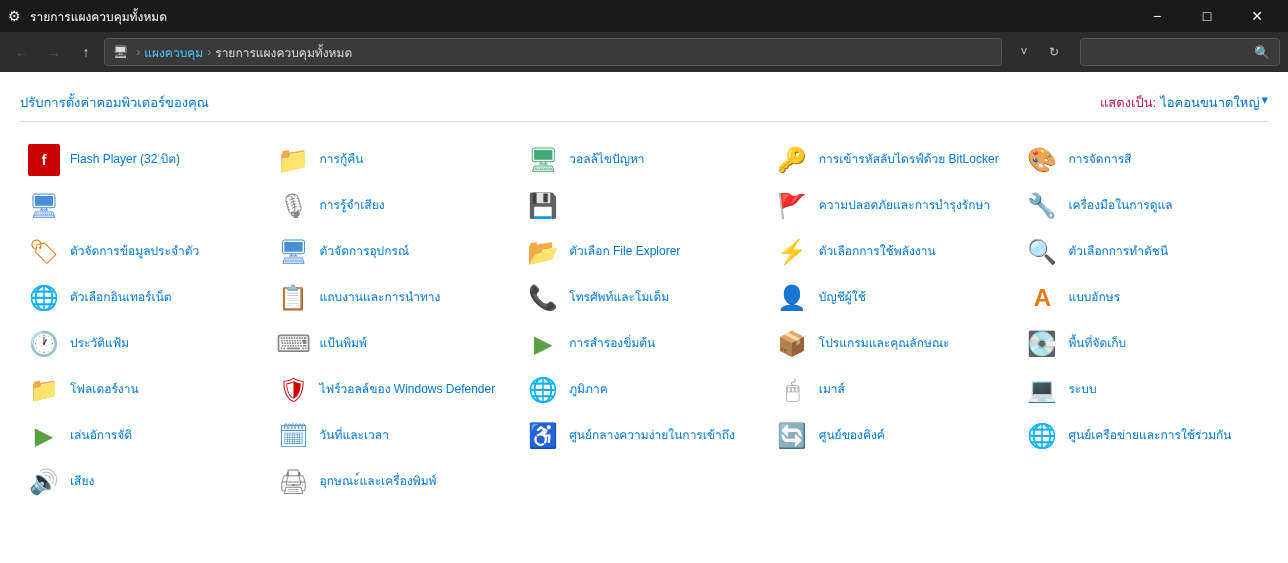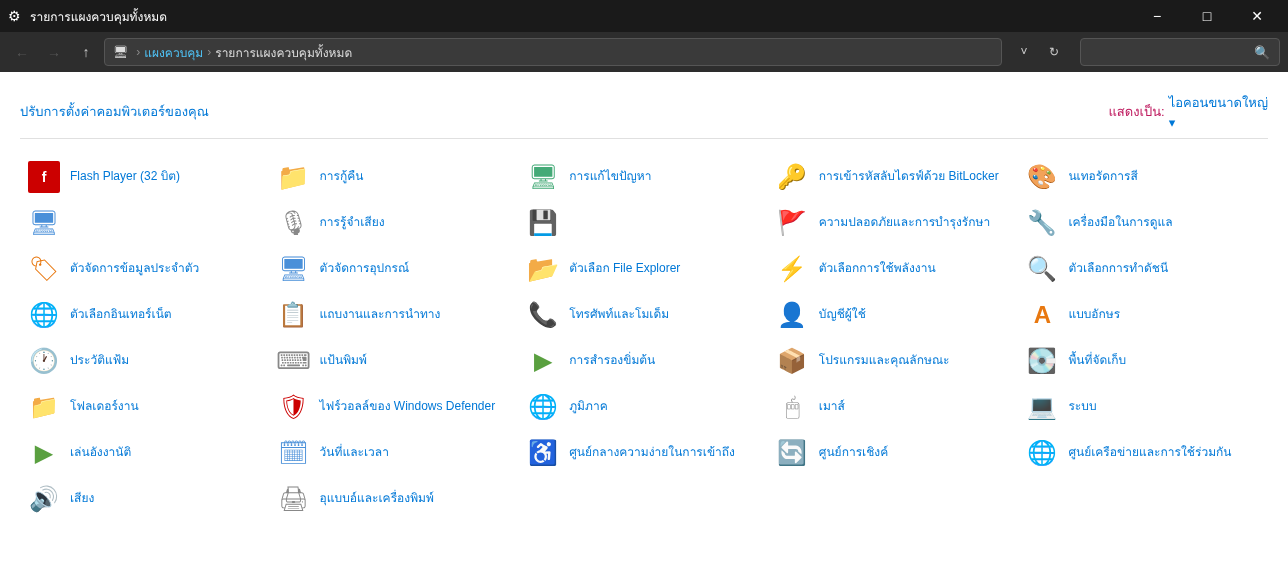--- a/index.html
+++ b/index.html
@@ -87,21 +87,21 @@
       display: flex;
       align-items: center;
       justify-content: space-between;
       margin-bottom: 16px;
       padding-bottom: 8px;
       border-bottom: 1px solid #e0e0e0;
     }
     .adjust-link { color: #0078d7; text-decoration: none; font-size: 13px; cursor: pointer; }
     .view-toggle { display: flex; align-items: center; gap: 4px; font-size: 13px; color: #333; }
     .view-toggle-label { color: #be185d; }
-    .view-toggle-value { color: #0078d7; cursor: pointer; display: flex; align-items: flex-start; gap: 2px; flex-direction: column; }
+    .view-toggle-value { color: #0078d7; cursor: pointer; display: flex; align-items: flex-start; gap: 2px; }
 
     
     .items-grid {
       display: grid;
       grid-template-columns: repeat(5, 1fr);
       gap: 2px 0;
     }
     .item {
       display: flex;
       align-items: center;
@@ -184,33 +184,33 @@
       <div class="item">
     <div class="item-icon">
           <span style="color:#4a90d9;font-size:26px;">📁</span>
         </div>
     <span class="item-label">การกู้คืน</span>
   </div>
       <div class="item">
     <div class="item-icon">
           <span style="color:#4a7;font-size:24px;">🖥</span>
         </div>
-    <span class="item-label">การแก้ไขปัญหา</span>
+    <span class="item-label">วอลล้ไขปัญหา</span>
   </div>
       <div class="item">
     <div class="item-icon">
           <span style="color:#888;font-size:24px;">🔑</span>
         </div>
     <span class="item-label">การเข้ารหัสลับไดรฟ์ด้วย BitLocker</span>
   </div>
       <div class="item">
     <div class="item-icon">
           <span style="font-size:24px;">🎨</span>
         </div>
-    <span class="item-label">นเทอรัดการสี</span>
+    <span class="item-label">การจัดการสี</span>
   </div>
       <div class="item">
     <div class="item-icon">
           <span style="color:#4a90d9;font-size:24px;">🖥</span>
         </div>
   </div>
       <div class="item">
     <div class="item-icon">
           <span style="color:#888;font-size:24px;">🎙</span>
         </div>
@@ -350,52 +350,52 @@
       <div class="item">
     <div class="item-icon">
           <span style="color:#4a90d9;font-size:24px;">💻</span>
         </div>
     <span class="item-label">ระบบ</span>
   </div>
       <div class="item">
     <div class="item-icon">
           <span style="color:#5aa040;font-size:24px;">▶</span>
         </div>
-    <span class="item-label">เล่นอังงานัติ</span>
+    <span class="item-label">เล่นอัการจัติ</span>
   </div>
       <div class="item">
     <div class="item-icon">
           <span style="color:#4a90d9;font-size:24px;">🗓</span>
         </div>
     <span class="item-label">วันที่และเวลา</span>
   </div>
       <div class="item">
     <div class="item-icon">
           <span style="color:#4a90d9;font-size:24px;">♿</span>
         </div>
     <span class="item-label">ศูนย์กลางความง่ายในการเข้าถึง</span>
   </div>
       <div class="item">
     <div class="item-icon">
           <span style="color:#5aa040;font-size:24px;">🔄</span>
         </div>
-    <span class="item-label">ศูนย์การเชิงค์</span>
+    <span class="item-label">ศูนย์ของคิงค์</span>
   </div>
       <div class="item">
     <div class="item-icon">
           <span style="color:#4a90d9;font-size:24px;">🌐</span>
         </div>
     <span class="item-label">ศูนย์เครือข่ายและการใช้ร่วมกัน</span>
   </div>
       <div class="item">
     <div class="item-icon">
           <span style="color:#888;font-size:24px;">🔊</span>
         </div>
     <span class="item-label">เสียง</span>
   </div>
       <div class="item">
     <div class="item-icon">
           <span style="color:#888;font-size:24px;">🖨</span>
         </div>
-    <span class="item-label">อุแบบอ์และเครื่องพิมพ์</span>
+    <span class="item-label">อุกษณะ์และเครื่องพิมพ์</span>
   </div>
     </div>
 </div>
 
 </body></html>

